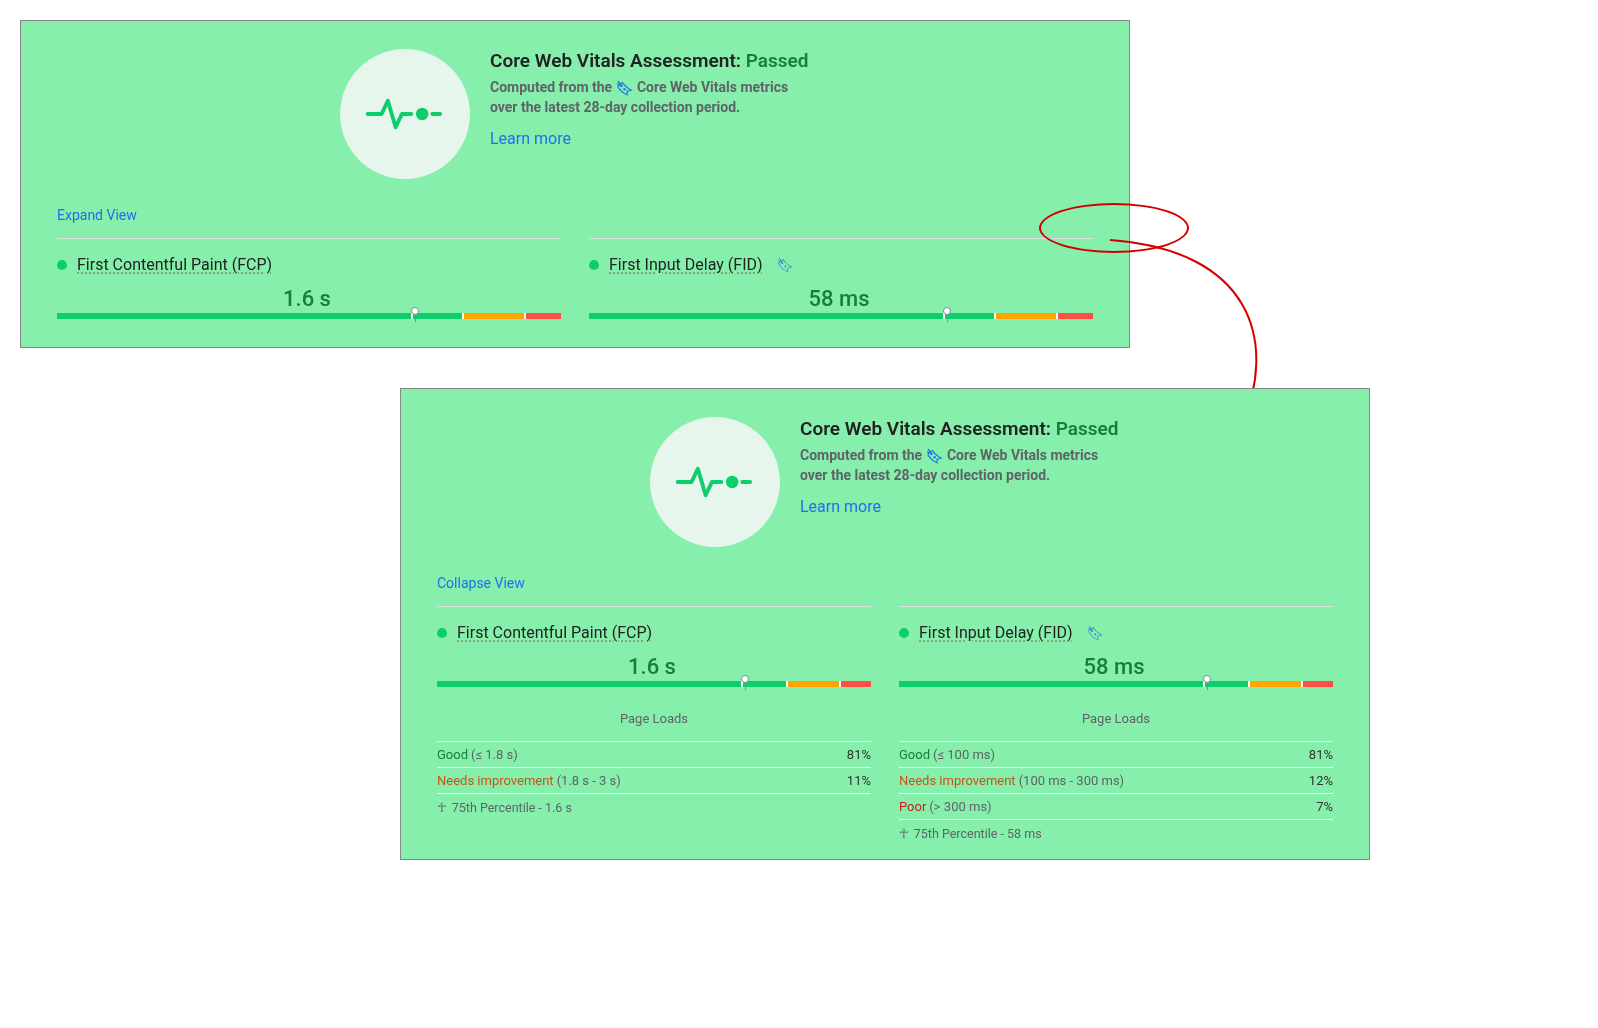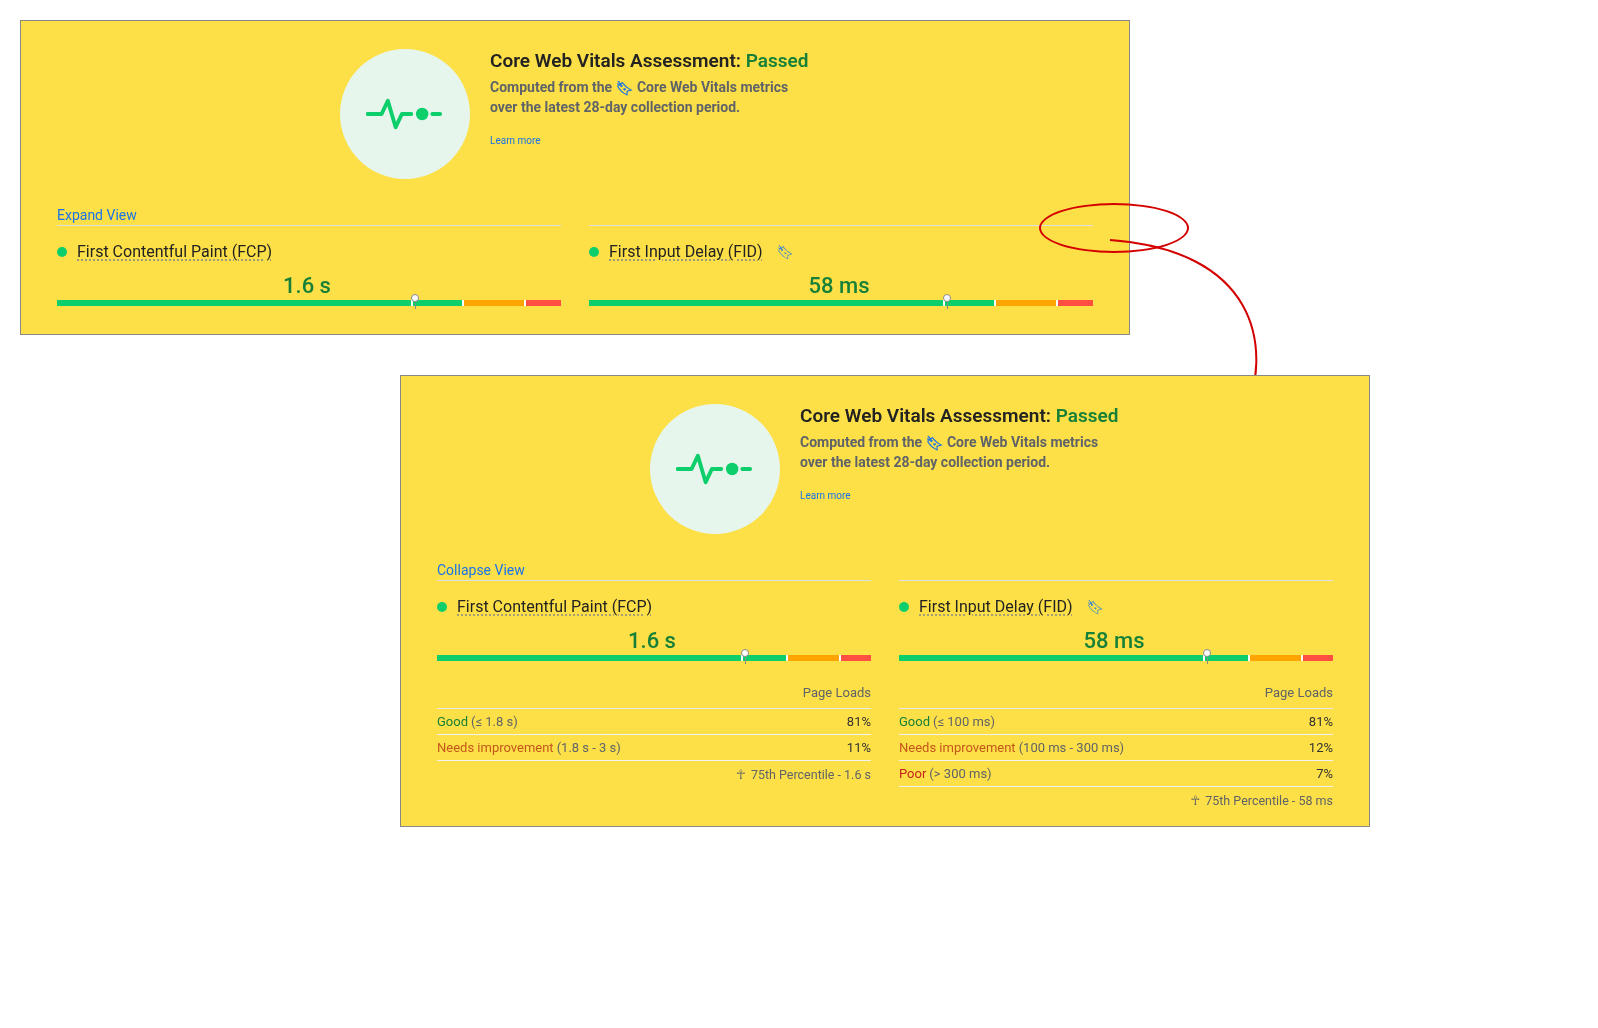--- a/index.html
+++ b/index.html
@@ -6,69 +6,69 @@
   body {
     font-family: -apple-system, BlinkMacSystemFont, "Segoe UI", Roboto, Helvetica, Arial, sans-serif;
     background: #fff;
     padding: 20px;
     color: #333;
     width: 1598px;
   }
   .panel {
     border: 1px solid #888;
     padding: 28px 36px 18px 36px;
-    background: #fde047;
+    background: #86efac;
     position: relative;
   }
   .panel-top { width: 1110px; }
   .panel-bottom { width: 970px; margin-left: 380px; margin-top: 40px; }
 
   .header-row { display: flex; align-items: flex-start; gap: 20px; justify-content: center; }
   .circle-icon {
     width: 130px; height: 130px; border-radius: 50%;
     background: #e6f6ec; display:flex; align-items:center; justify-content:center;
   }
   .circle-icon svg { width: 78px; height: 40px; }
   .header-text { max-width: 320px; }
   .title { font-size: 19px; font-weight: 600; color:#222; }
   .title .passed { color:#178038; }
   .subtitle { font-size: 14px; color:#5f6368; margin-top:6px; line-height:1.4;font-weight:bold;}
   .subtitle .bmark { color:#1a73e8; font-size:14px; position:relative; top:1px;}
-  .learn { color:#1a73e8; font-size:10px; margin-top:18px; display:inline-block; cursor:pointer;}
+  .learn { color:#1a73e8; font-size:16px; margin-top:12px; display:inline-block; cursor:pointer;}
 
   .toggle-row { margin-top:26px; }
   .toggle-link { color:#1a73e8; font-size:14px; cursor:pointer; }
 
-  .metrics-row { display:flex; gap:28px; margin-top:1px;}
+  .metrics-row { display:flex; gap:28px; margin-top:14px;}
   .metric-col { flex:1; border-top:1px solid #e0e0e0; padding-top:16px;}
 
   .metric-head { display:flex; align-items:center; gap:10px;}
   .dot { width:10px; height:10px; border-radius:50%; background:#0cce6b; display:inline-block;}
   .metric-name { font-size:16px; color:#222; text-decoration: underline dotted #888; text-underline-offset:3px;}
   .bmark-small { color:#1a73e8; font-size:14px; margin-left:4px;}
 
   .metric-value { text-align:center; font-size:22px; font-weight:500; color:#178038; margin-top:12px; margin-right:4px;}
 
   .bar-wrap { position:relative; margin-top:2px; height:16px;}
   .bar { display:flex; height:6px; width:100%;}
   .bar .g { background:#0cce6b;}
   .bar .g2 { background:#0cce6b; border-left:2px solid #fff;}
   .bar .o { background:#ffa400; border-left:2px solid #fff;}
   .bar .r { background:#ff4e42; border-left:2px solid #fff;}
   .marker { position:absolute; top:-6px; width:8px; height:8px; border:1px solid #888; background:#fff; border-radius:50%;}
   .marker::after { content:""; position:absolute; left:3px; top:8px; width:1px; height:6px; background:#888;}
 
-  .dist-head { text-align:right; font-size:13px; color:#5f6368; margin-top:14px; border-bottom:1px solid #e9e9e9; padding-bottom:8px;}
+  .dist-head { text-align:center; font-size:13px; color:#5f6368; margin-top:14px; border-bottom:1px solid #e9e9e9; padding-bottom:15px;}
   .dist-row { display:flex; justify-content:space-between; font-size:13px; padding:5px 0; border-bottom:1px solid #f2f2f2;}
   .dist-row:last-of-type { border-bottom:1px solid #e9e9e9;}
   .lbl-good { color:#178038;}
   .lbl-ni { color:#c5561b;}
   .lbl-poor { color:#c5221f;}
   .lbl-range { color:#5f6368; margin-left:3px;}
-  .percentile { text-align:right; font-size:12.5px; color:#5f6368; margin-top:6px;}
+  .percentile { text-align:left; font-size:12.5px; color:#5f6368; margin-top:6px;}
   .percentile .picon { font-size:13px; margin-right:2px;}
 
   
   .ann-ellipse {
     position:absolute; border:2px solid #d40000; border-radius:50%;
     width:150px; height:50px; right:-60px; top:182px; pointer-events:none;
   }
   .arrow-svg { position:absolute; pointer-events:none; overflow:visible;}
 </style>
 </head>

